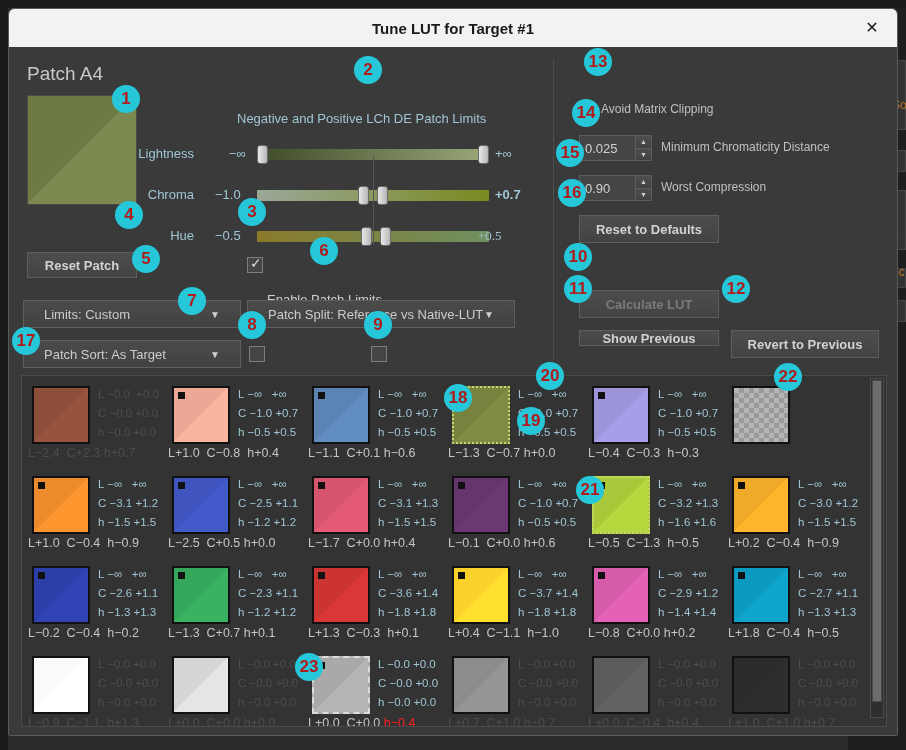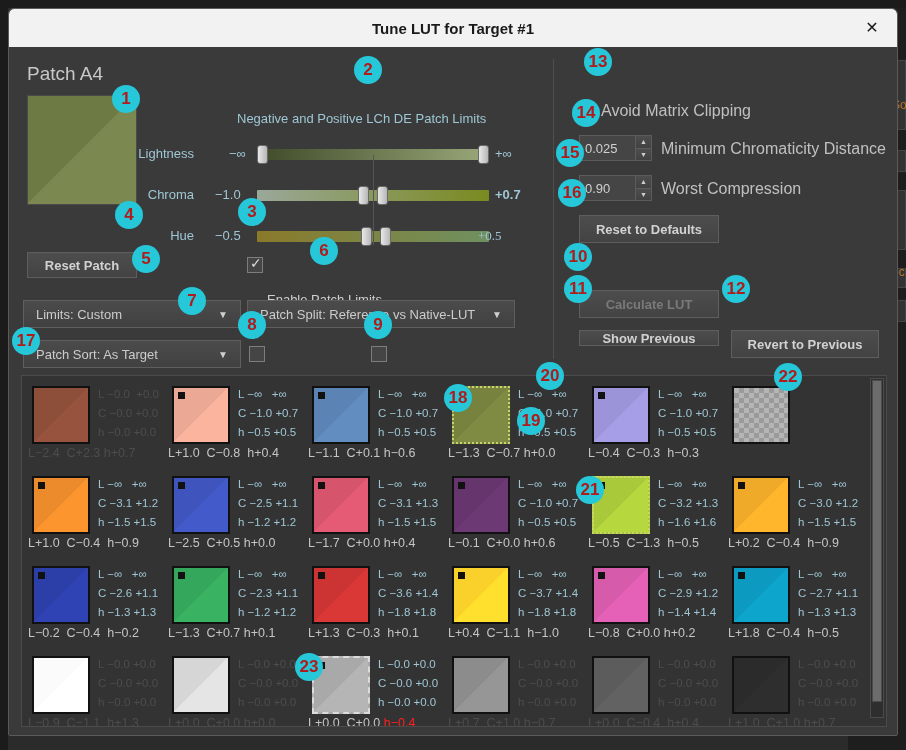--- a/index.html
+++ b/index.html
@@ -77,21 +77,21 @@
     content:"\2713"; position:absolute; left:2px; top:-3px;
     color:#dcdcdc; font-size:14px;
   }
   .chk-label { position:absolute; color:#cfcfcf; font-size:13px; white-space:nowrap;margin-top:34px; }
 
   .combo {
     position:absolute; height:28px;
     background:linear-gradient(#4b4b4b,#414141);
     border:1px solid #5e5e5e;
     color:#cccccc; font-size:13px;
-    display:flex; align-items:center; padding:0 12px;
+    display:flex; align-items:center; padding:0 20px;
     cursor:pointer; user-select:none;
   }
   .combo .cap { flex:1; }
   .combo .arw { font-size:10px; color:#cfcfcf; }
 
   .divider { position:absolute; width:1px; background:#4e4e4e; }
 
   
   .spin { position:absolute; height:26px; display:flex; }
   .spin .fld {
@@ -99,21 +99,21 @@
     color:#d0d0d0; font-size:13px; display:flex; align-items:center;
     padding-left:5px; width:56px;
   }
   .spin .btns { width:17px; display:flex; flex-direction:column; }
   .spin .sb {
     flex:1; background:linear-gradient(#4d4d4d,#424242); border:1px solid #5c5c5c;
     display:flex; align-items:center; justify-content:center;
     color:#cfcfcf; font-size:7px; cursor:pointer;
   }
   .spin .sb + .sb { border-top:none; }
-  .side-label { position:absolute; color:#c0c0c0; font-size:16px; white-space:nowrap; }
+  .side-label { position:absolute; color:#c0c0c0; font-size:12px; white-space:nowrap; }
 
   
   .gridwrap {
     position:absolute; left:12px; top:328px; width:866px; height:352px;
     background:#333333; border:1px solid #4b4b4b;
     overflow:hidden;
   }
   .gridinner { position:absolute; left:0; top:0; width:850px; height:318px; }
   .cell { position:absolute; width:140px; height:90px; }
   .sw {

